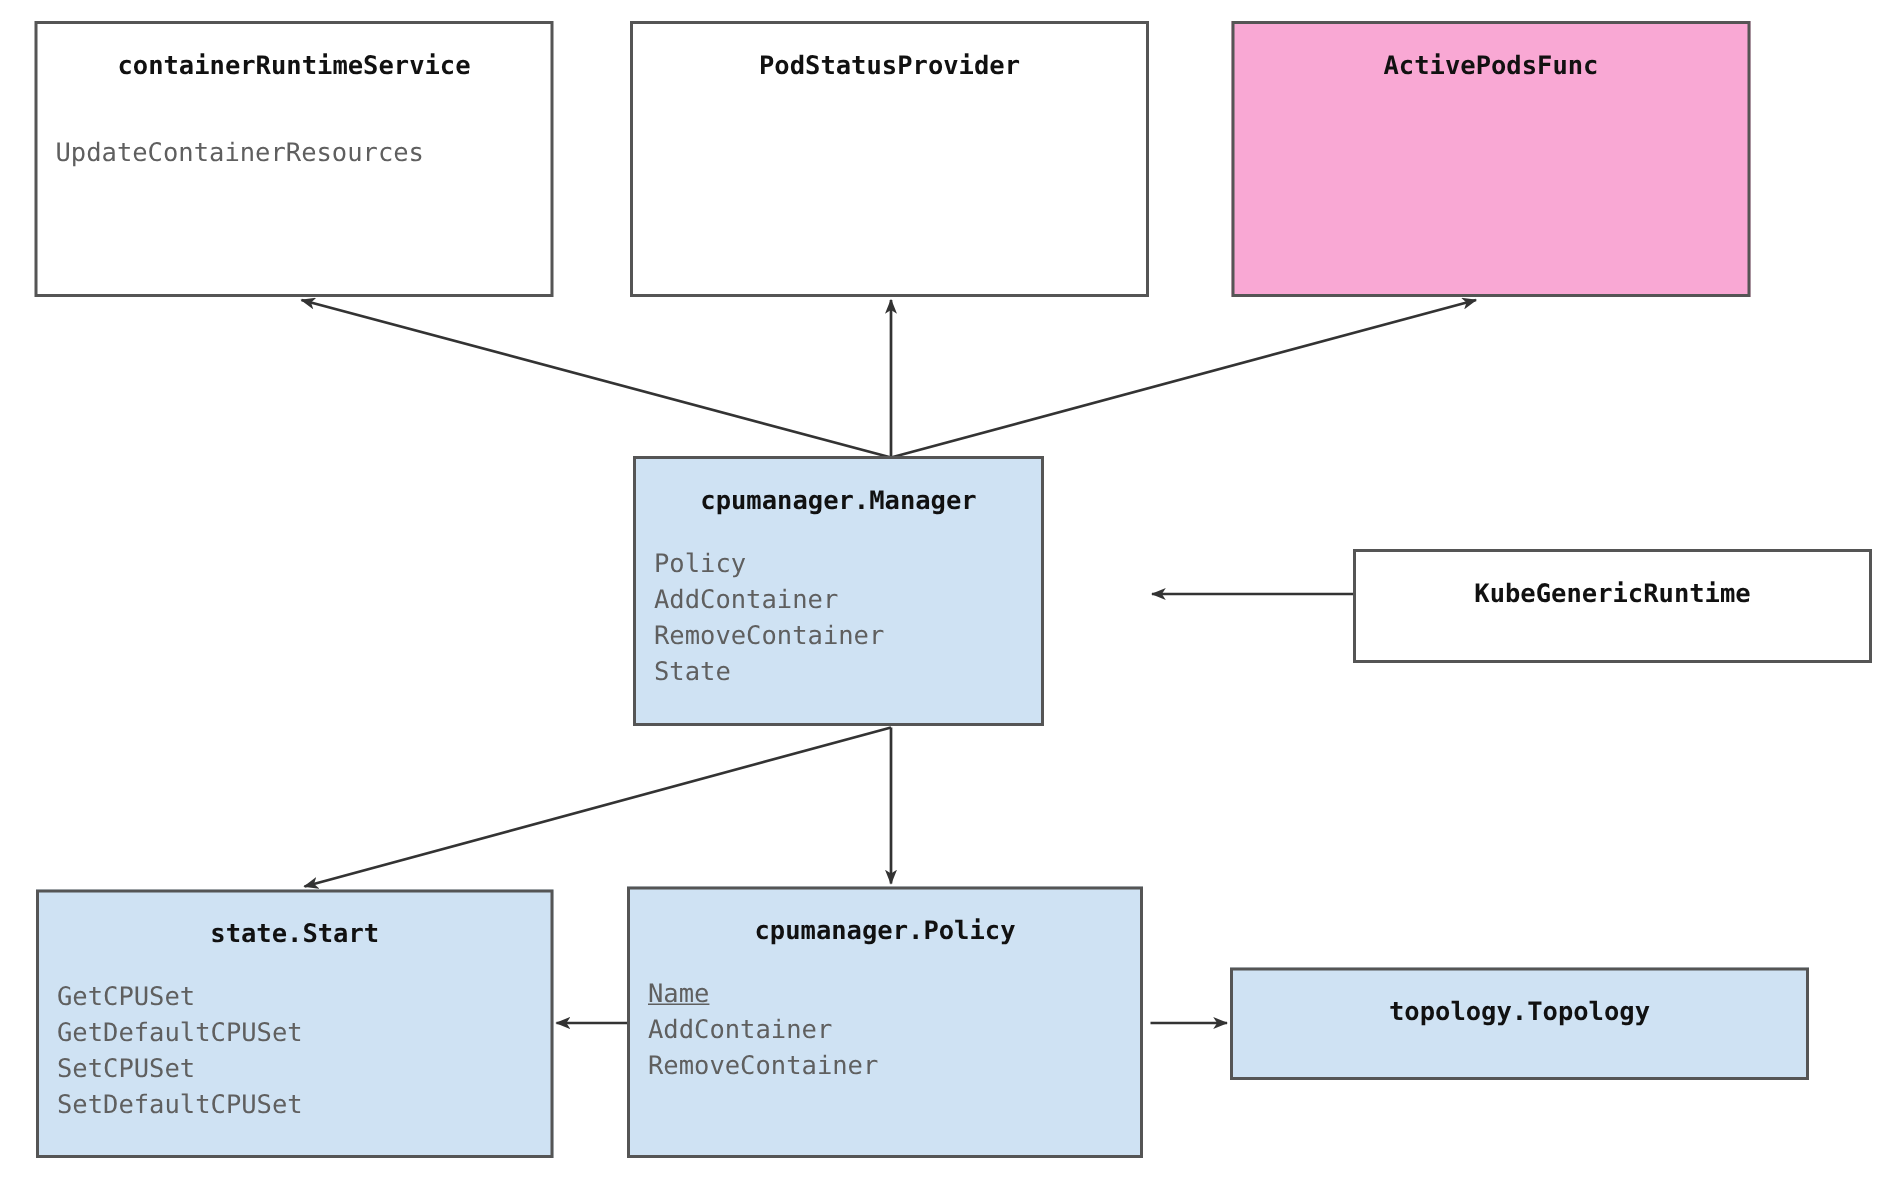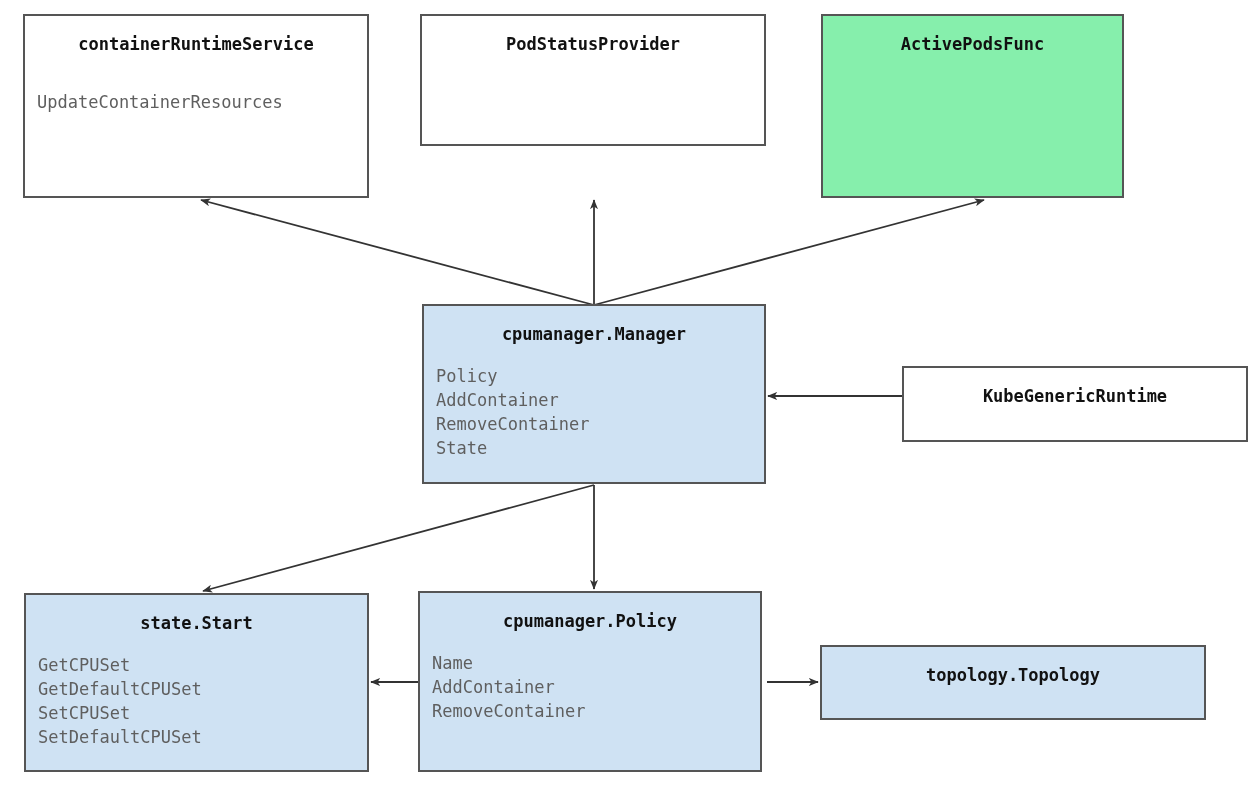--- a/index.html
+++ b/index.html
@@ -84,27 +84,27 @@
       </g>
   </svg>
 
   <div id="node-layer">
       <div class="uml-box" style="left: 23px; top: 14px; width: 346px; height: 184px; background: rgb(255, 255, 255); border-color: rgb(85, 85, 85);">
         <div class="box-title" style="color: rgb(17, 17, 17);">containerRuntimeService</div>
         <div class="box-members">
           <div class="member" style="color: rgb(95, 95, 95); margin-top: 16px;">UpdateContainerResources</div>
         </div>
       </div>
-      <div class="uml-box" style="left: 420px; top: 14px; width: 346px; height: 132px; background: rgb(255, 255, 255); border-color: rgb(85, 85, 85);">
+      <div class="uml-box" style="left: 420px; top: 14px; width: 346px; height: 184px; background: rgb(255, 255, 255); border-color: rgb(85, 85, 85);">
         <div class="box-title" style="color: rgb(17, 17, 17);">PodStatusProvider</div>
       </div>
-      <div class="uml-box" style="left: 821px; top: 14px; width: 303px; height: 184px; background: #86efac; border-color: rgb(85, 85, 85);">
+      <div class="uml-box" style="left: 821px; top: 14px; width: 346px; height: 184px; background: #f9a8d4; border-color: rgb(85, 85, 85);">
         <div class="box-title" style="color: rgb(17, 17, 17);">ActivePodsFunc</div>
       </div>
-      <div class="uml-box filled" style="left: 422px; top: 304px; width: 344px; height: 180px; background: rgb(207, 226, 243); border-color: rgb(85, 85, 85); text-decoration: underline;">
+      <div class="uml-box filled" style="left: 422px; top: 304px; width: 274px; height: 180px; background: rgb(207, 226, 243); border-color: rgb(85, 85, 85); text-decoration: underline;">
         <div class="box-title" style="color: rgb(17, 17, 17);">cpumanager.Manager</div>
         <div class="box-members">
           <div class="member" style="color: rgb(95, 95, 95);">Policy</div>
           <div class="member" style="color: rgb(95, 95, 95);">AddContainer</div>
           <div class="member" style="color: rgb(95, 95, 95);">RemoveContainer</div>
           <div class="member" style="color: rgb(95, 95, 95);">State</div>
         </div>
       </div>
       <div class="uml-box" style="left: 902px; top: 366px; width: 346px; height: 76px; background: rgb(255, 255, 255); border-color: rgb(85, 85, 85);">
         <div class="box-title" style="color: rgb(17, 17, 17);">KubeGenericRuntime</div>
@@ -114,21 +114,21 @@
         <div class="box-members">
           <div class="member" style="color: rgb(95, 95, 95);">GetCPUSet</div>
           <div class="member" style="color: rgb(95, 95, 95);">GetDefaultCPUSet</div>
           <div class="member" style="color: rgb(95, 95, 95);">SetCPUSet</div>
           <div class="member" style="color: rgb(95, 95, 95);">SetDefaultCPUSet</div>
         </div>
       </div>
       <div class="uml-box filled" style="left: 418px; top: 591px; width: 344px; height: 181px; background: rgb(207, 226, 243); border-color: rgb(85, 85, 85);">
         <div class="box-title" style="color: rgb(17, 17, 17);">cpumanager.Policy</div>
         <div class="box-members">
-          <div class="member" style="color: rgb(95, 95, 95);">Name</div>
+          <div class="member" style="color: rgb(95, 95, 95); text-decoration: underline;">Name</div>
           <div class="member" style="color: rgb(95, 95, 95);">AddContainer</div>
           <div class="member" style="color: rgb(95, 95, 95);">RemoveContainer</div>
         </div>
       </div>
       <div class="uml-box filled" style="left: 820px; top: 645px; width: 386px; height: 75px; background: rgb(207, 226, 243); border-color: rgb(85, 85, 85);">
         <div class="box-title" style="color: rgb(17, 17, 17);">topology.Topology</div>
       </div>
     </div>
 
 </div>

